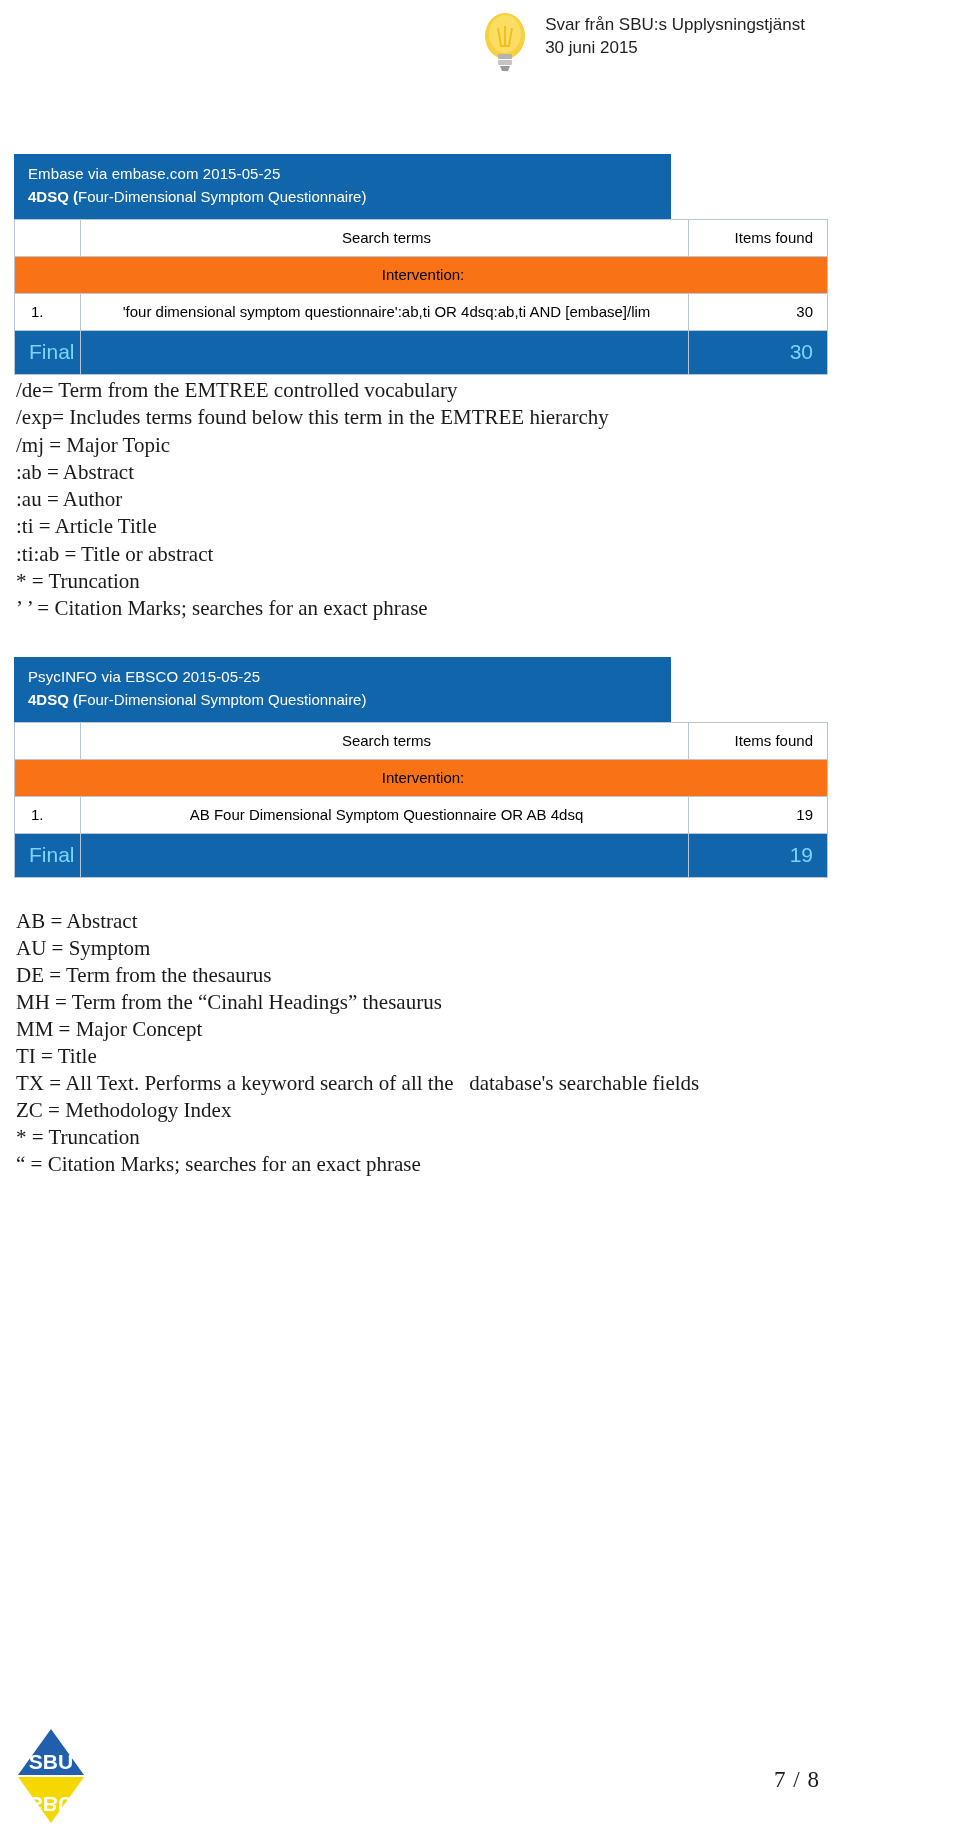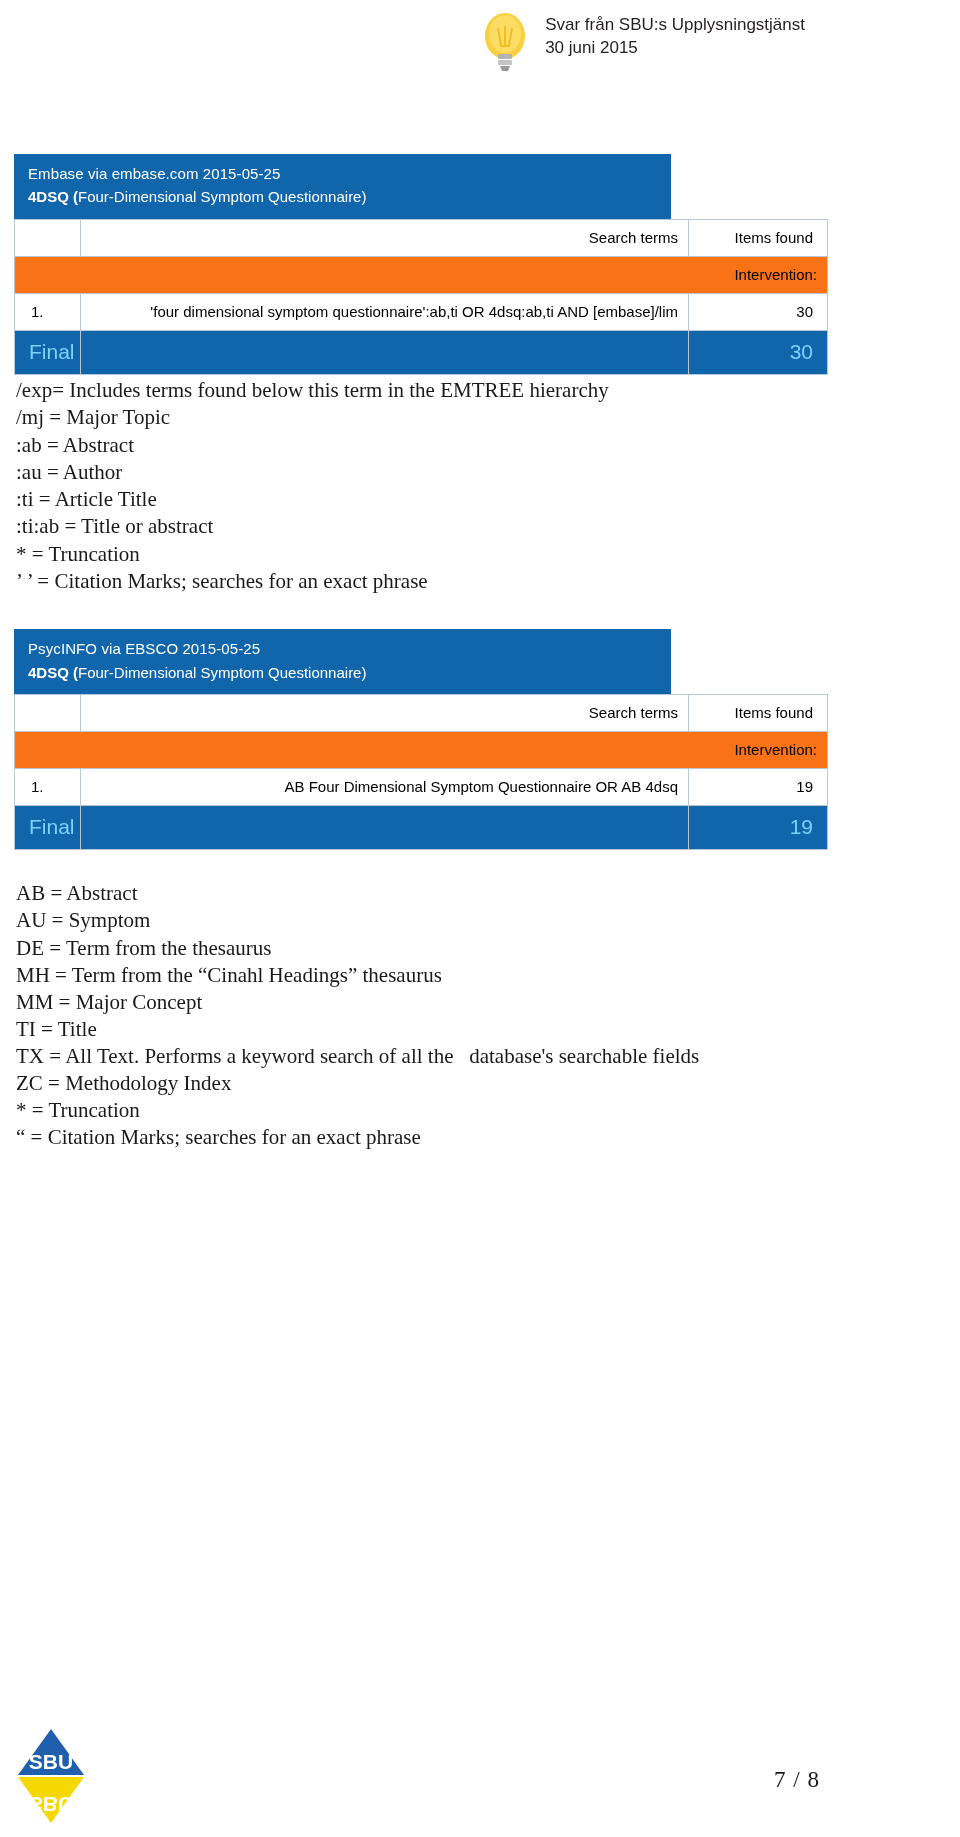--- a/index.html
+++ b/index.html
@@ -72,21 +72,21 @@
 
   table.search {
     width: 100%;
     border-collapse: collapse;
     table-layout: fixed;
   }
   table.search td, table.search th {
     border: 1px solid #b8c6d6;
     vertical-align: middle;
     font-weight: normal;
-    text-align: right;
+    text-align: center;
   }
 
   .col-num   { width: 66px; }
   .col-terms { width: 608px; }
   .col-items { width: 139px; }
 
   .hdr-row td {
     background: #ffffff;
     font-weight: bold;
     font-size: 15px;
@@ -224,20 +224,21 @@
       <tr class="final-row">
         <td>Final</td>
         <td></td>
         <td class="items">30</td>
       </tr>
     </tbody>
       </table>
   </div>
 
   <div class="legend">
+    <div class="l">/de= Term from the EMTREE controlled vocabulary</div>
     <div class="l">/exp= Includes terms found below this term in the EMTREE hierarchy</div>
     <div class="l">/mj = Major Topic</div>
     <div class="l">:ab = Abstract</div>
     <div class="l">:au = Author</div>
     <div class="l">:ti = Article Title</div>
     <div class="l">:ti:ab = Title or abstract</div>
     <div class="l">* = Truncation</div>
     <div class="l">’ ’ = Citation Marks; searches for an exact phrase</div>
   </div>
 

